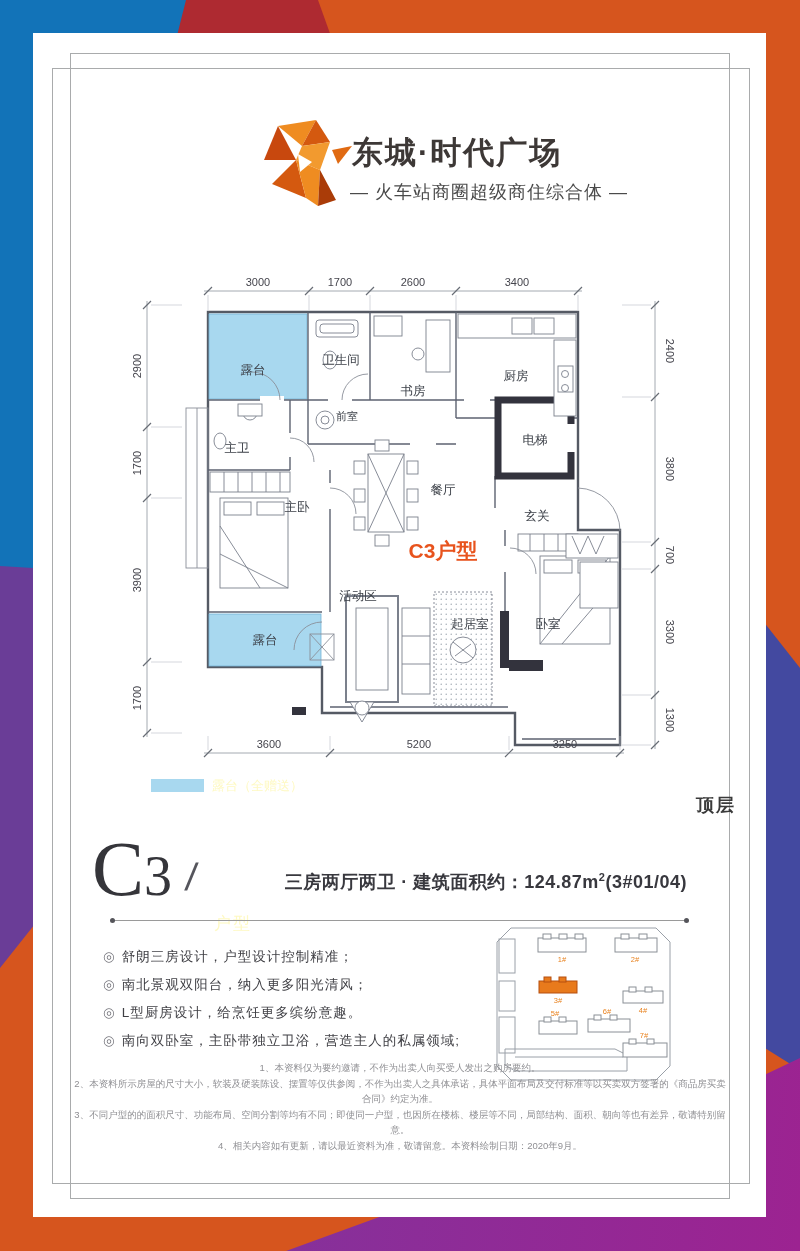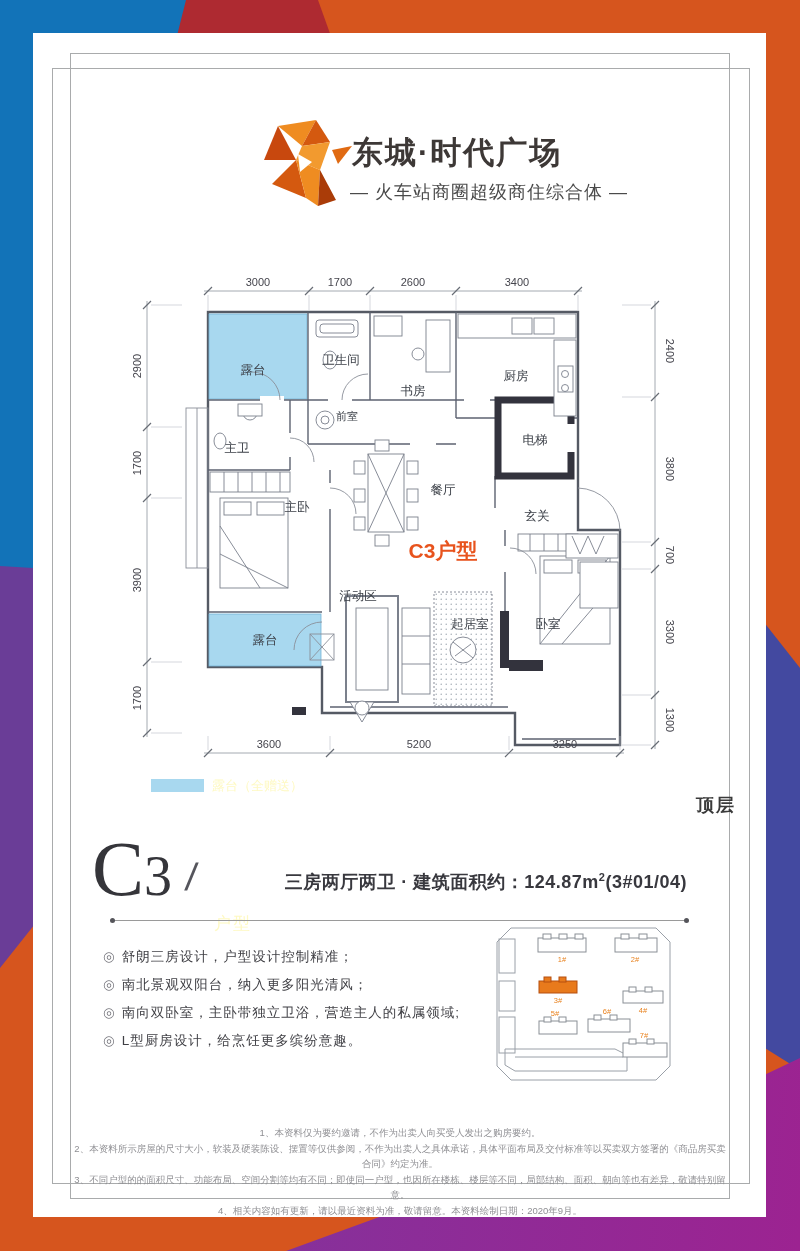--- a/index.html
+++ b/index.html
@@ -55,21 +55,21 @@
   
   #features{left:103px;top:948px;}
   .feat{font-size:13.5px;color:#3f3f44;margin-bottom:10px;letter-spacing:1px;}
   .feat .bullet{color:#7a7a80;margin-right:6px;}
   
   .sp-line{stroke:#9aa0a8;stroke-width:1;fill:none;}
   .sp-bld{stroke:#8a8f96;stroke-width:1;fill:#ffffff;}
   .sp-hl{fill:#e87a1c;stroke:#b64f0e;stroke-width:1;}
   text.sp-label{font:7.5px "Liberation Sans",sans-serif;fill:#e8821f;text-anchor:middle;}
   
-  #disclaimer{left:70px;top:1125px;width:660px;text-align:center;}
+  #disclaimer{left:70px;top:1060px;width:660px;text-align:center;}
   .disc-line{font-size:9.5px;color:#8f8f93;line-height:15.5px;}
 </style>
 </head>
 <body>
 
 <div id="page">
 
   <div class="bg" id="bg-blue"></div>
   <div class="bg" id="bg-red"></div>
   <div class="bg" id="bg-purple-left"></div>
@@ -299,22 +299,22 @@
   <div class="abs" id="unit-slash">/</div>
   <div class="abs" id="unit-type">户型</div>
   <div id="unit-spec"><span>三房两厅两卫 · 建筑面积约：124.87m</span><sup>2</sup><span>(3#01/04)</span></div>
   <div class="abs" id="sep-line"></div>
   <div class="sep-dot" style="left:110px;"></div>
   <div class="sep-dot" style="left:684px;"></div>
 
   <div class="abs" id="features">
     <div class="feat"><span class="bullet">◎</span><span>舒朗三房设计，户型设计控制精准；</span></div>
     <div class="feat"><span class="bullet">◎</span><span>南北景观双阳台，纳入更多阳光清风；</span></div>
+    <div class="feat"><span class="bullet">◎</span><span>L型厨房设计，给烹饪更多缤纷意趣。</span></div>
     <div class="feat"><span class="bullet">◎</span><span>南向双卧室，主卧带独立卫浴，营造主人的私属领域;</span></div>
-    <div class="feat"><span class="bullet">◎</span><span>L型厨房设计，给烹饪更多缤纷意趣。</span></div>
   </div>
 
   <svg class="abs" style="left:455px;top:925px" width="220" height="160" viewBox="0 0 220 160">
     <path class="sp-line" d="M56,3 H201 L215,17 V141 L201,155 H56 L42,141 V17 Z"></path>
     <g class="sp-line">
       <rect x="44" y="14" width="16" height="34"></rect>
       <rect x="44" y="56" width="16" height="30"></rect>
       <rect x="44" y="92" width="16" height="36"></rect>
       <path d="M50,124 H160 L172,130 V146 H60 L50,140 Z"></path>
       <path d="M60,132 H168"></path>

